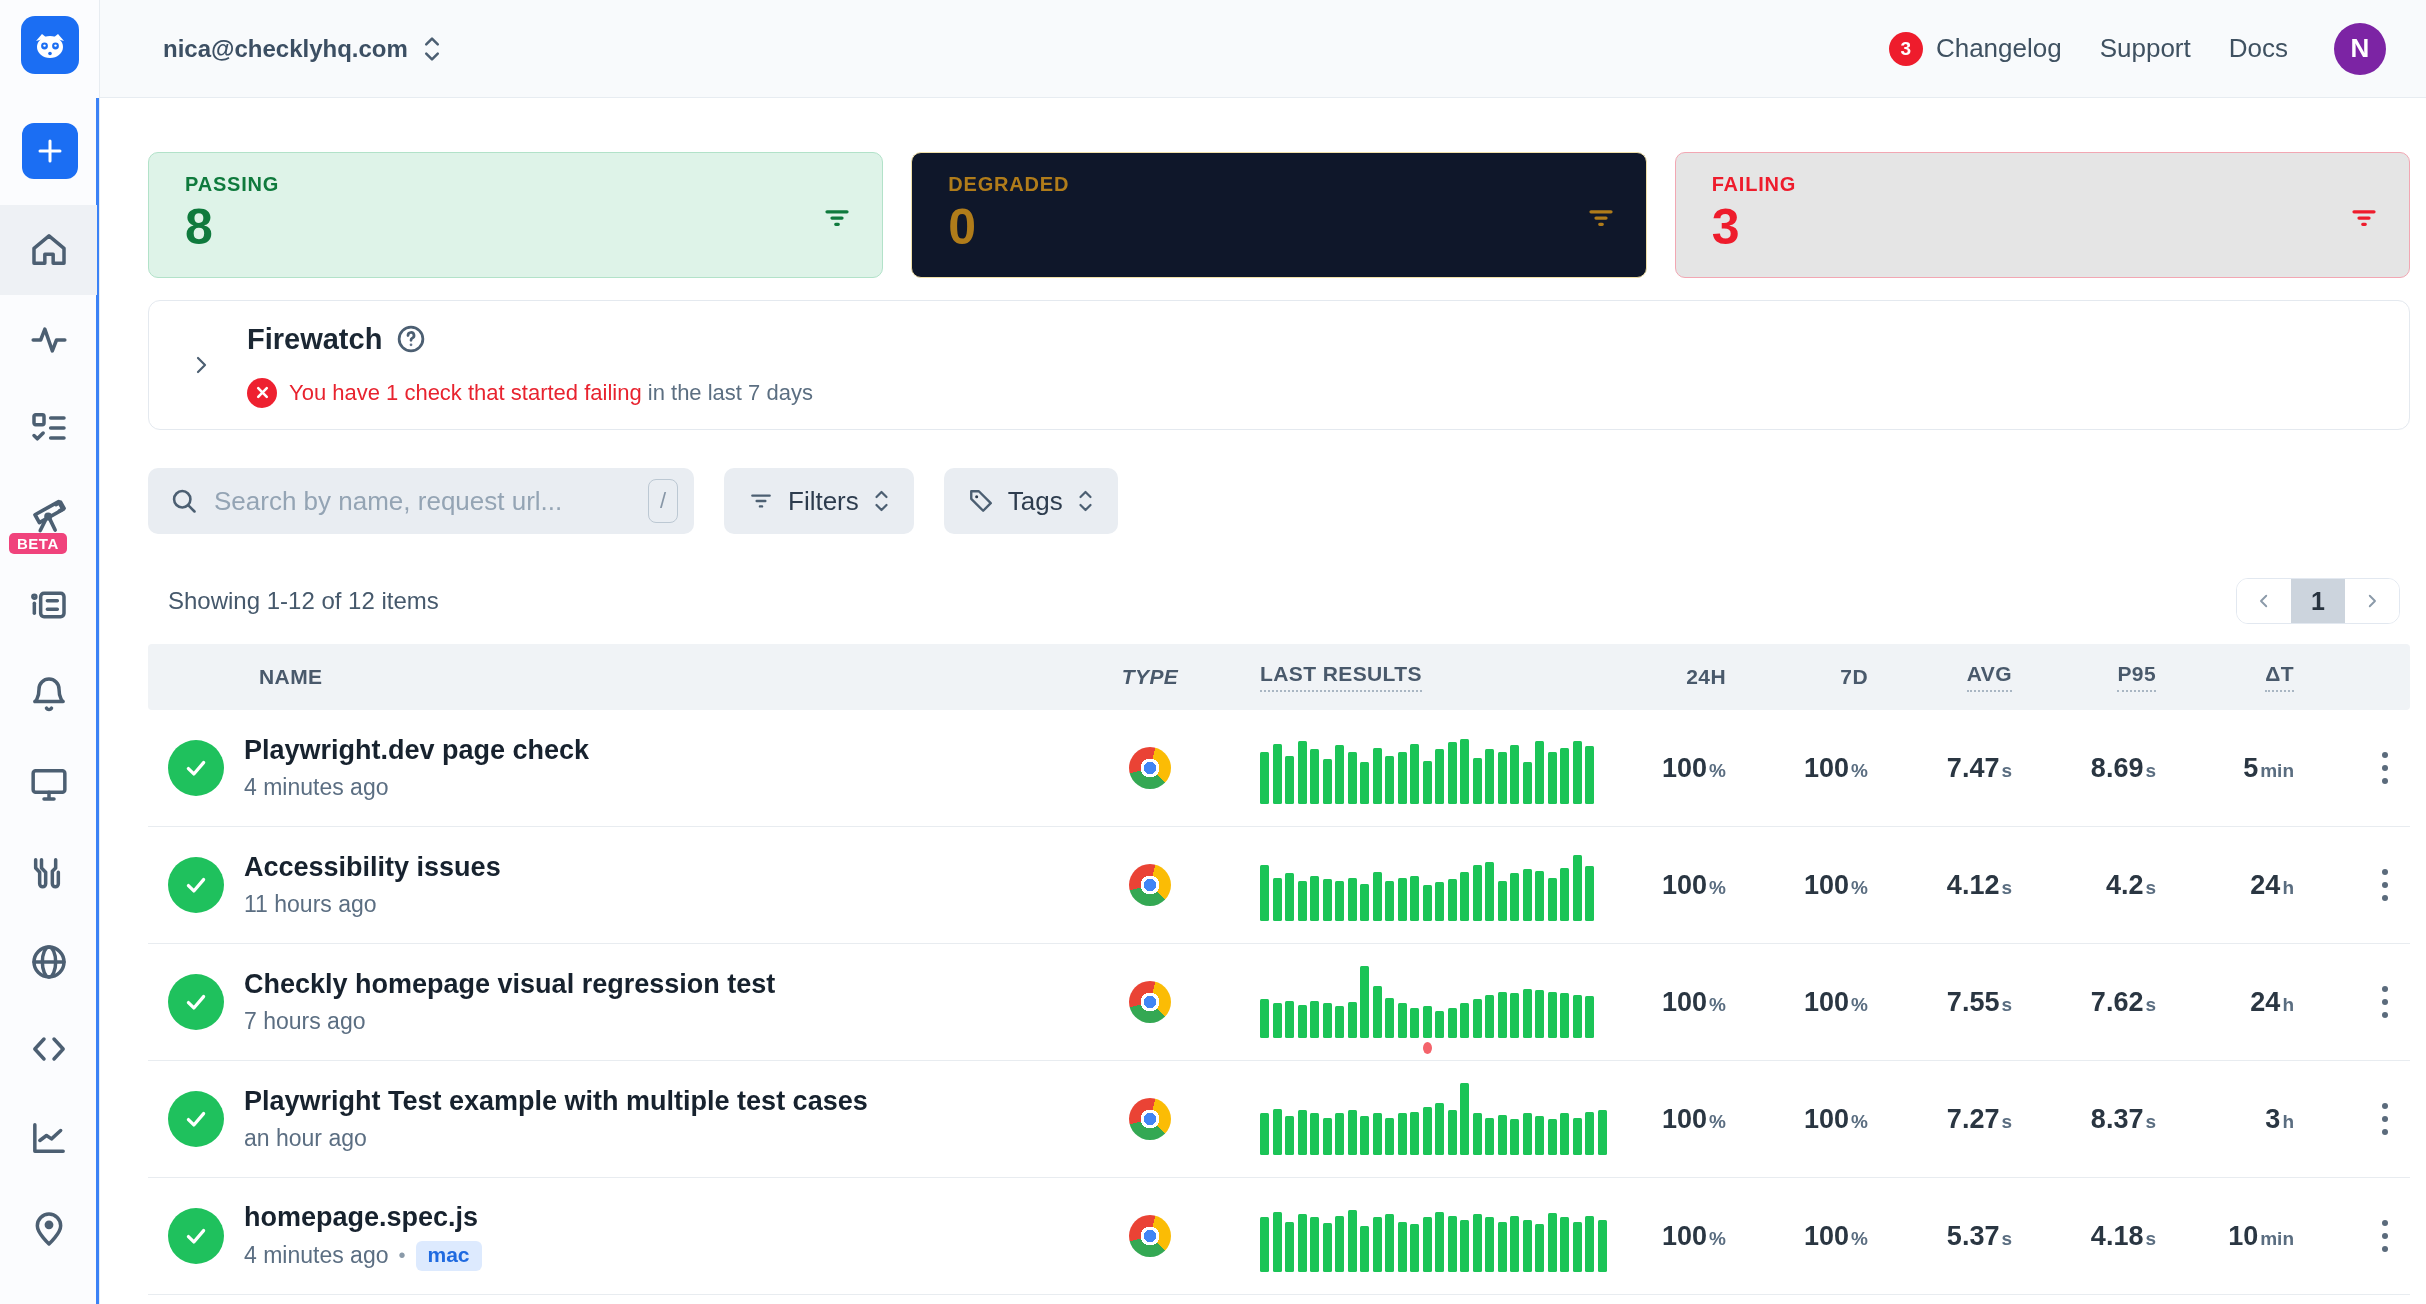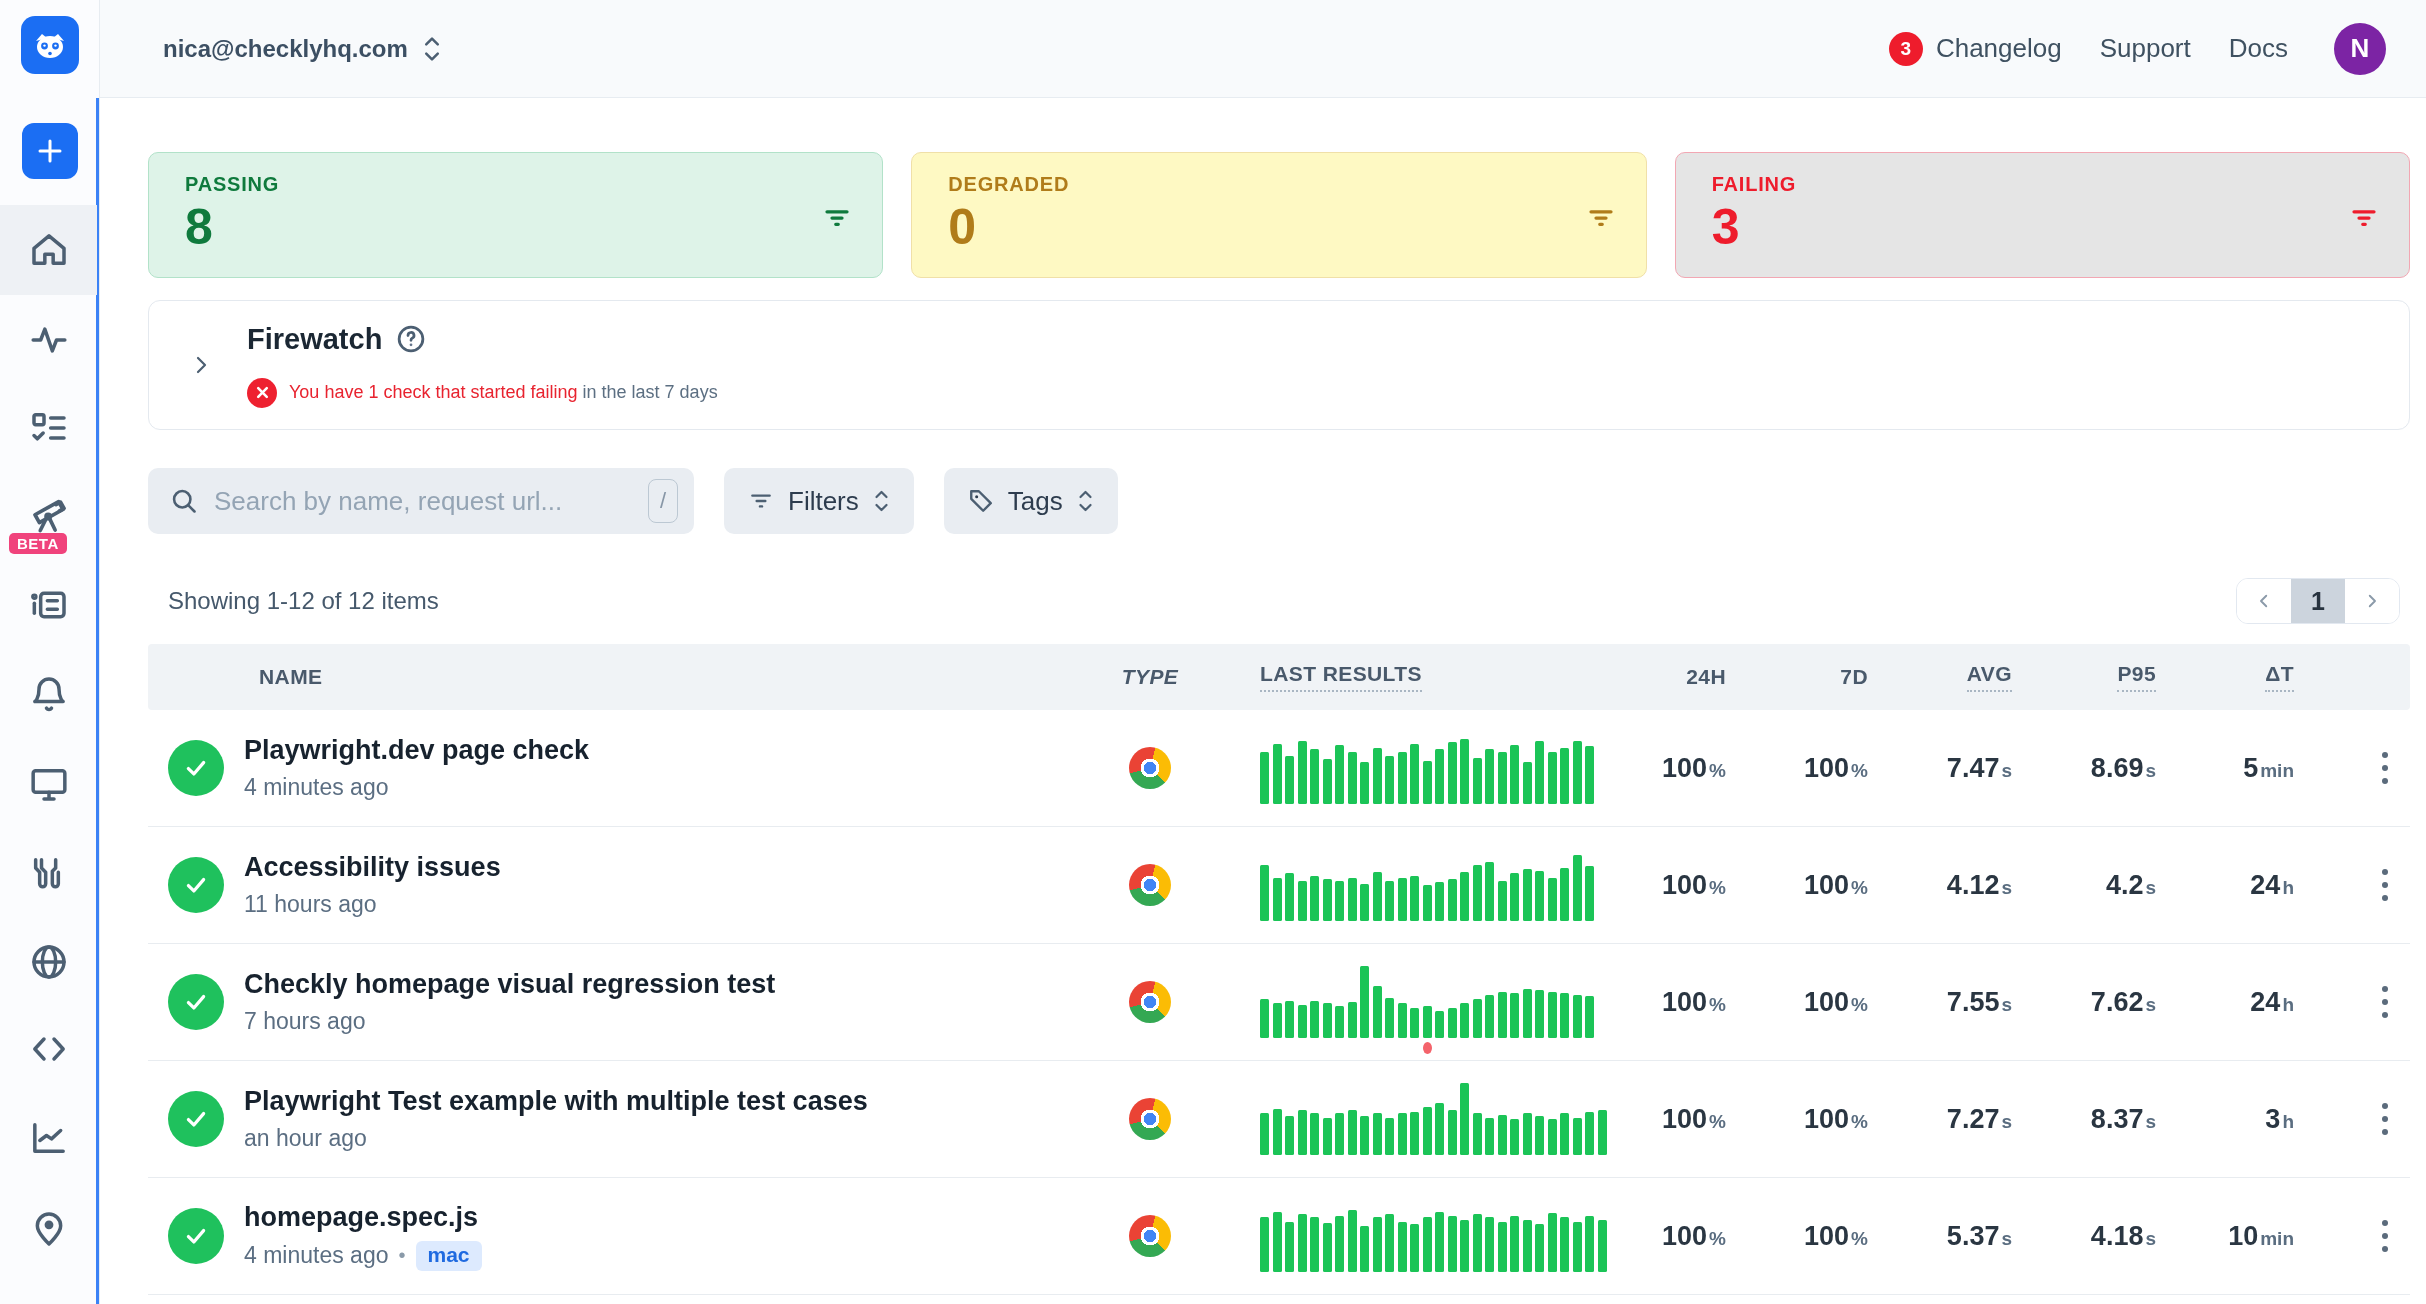--- a/index.html
+++ b/index.html
@@ -35,30 +35,30 @@
 
   
   .content { position:absolute; left:148px; top:98px; width:2262px; }
 
   .cards { display:flex; gap:28px; margin-top:54px; }
   .card { flex:1; height:126px; border-radius:10px; padding:20px 30px 0 36px; position:relative; cursor:pointer; }
   .card .lbl { font-size:20px; font-weight:700; letter-spacing:.8px; }
   .card .val { font-size:50px; font-weight:700; margin-top:2px; }
   .card .flt { position:absolute; right:30px; top:50px; }
   .card-pass { background:#def3e8; border:1.5px solid #b2e2c9; color:#0f7a3d; }
-  .card-degr { background:#fef9c3; border:1.5px solid #f0e0a8; color:#b07c1a; }
+  .card-degr { background:#0f172a; border:1.5px solid #f0e0a8; color:#b07c1a; }
   .card-fail { background:#e5e5e5; border:1.5px solid #f2a7b3; color:#ee1c2c; }
 
   .firewatch { margin-top:22px; height:130px; background:#fff; border:1.5px solid #e4e9ef; border-radius:12px;
     display:flex; align-items:center; padding-left:40px; }
   .fw-chev { color:#33414f; display:flex; align-items:center; cursor:pointer; }
   .fw-body { margin-left:34px; }
   .fw-title-row { display:flex; align-items:center; gap:14px; }
   .fw-title { font-size:29px; font-weight:700; color:#1b2733; }
-  .fw-alert { margin-top:22px; display:flex; align-items:center; gap:12px; font-size:18px; color:#5c6f82; }
+  .fw-alert { margin-top:22px; display:flex; align-items:center; gap:12px; font-size:22px; color:#5c6f82; }
   .fw-alert .hl { color:#e8232f; }
   .x-circle { width:30px; height:30px; border-radius:50%; background:#ee2130; display:flex; align-items:center; justify-content:center; }
 
   .toolbar { margin-top:38px; display:flex; gap:30px; }
   .search-box { width:546px; height:66px; background:#e9edf2; border-radius:10px;
     display:flex; align-items:center; padding:0 16px 0 22px; }
   .search-box input { flex:1; border:none; outline:none; background:transparent; font-size:26px;
     color:#33414f; margin-left:16px; font-family:"Liberation Sans", sans-serif; }
   .search-box input::placeholder { color:#94a4b4; }
   .slash-key { width:30px; height:44px; border:1.5px solid #bcc8d3; border-radius:8px; color:#8796a6;

